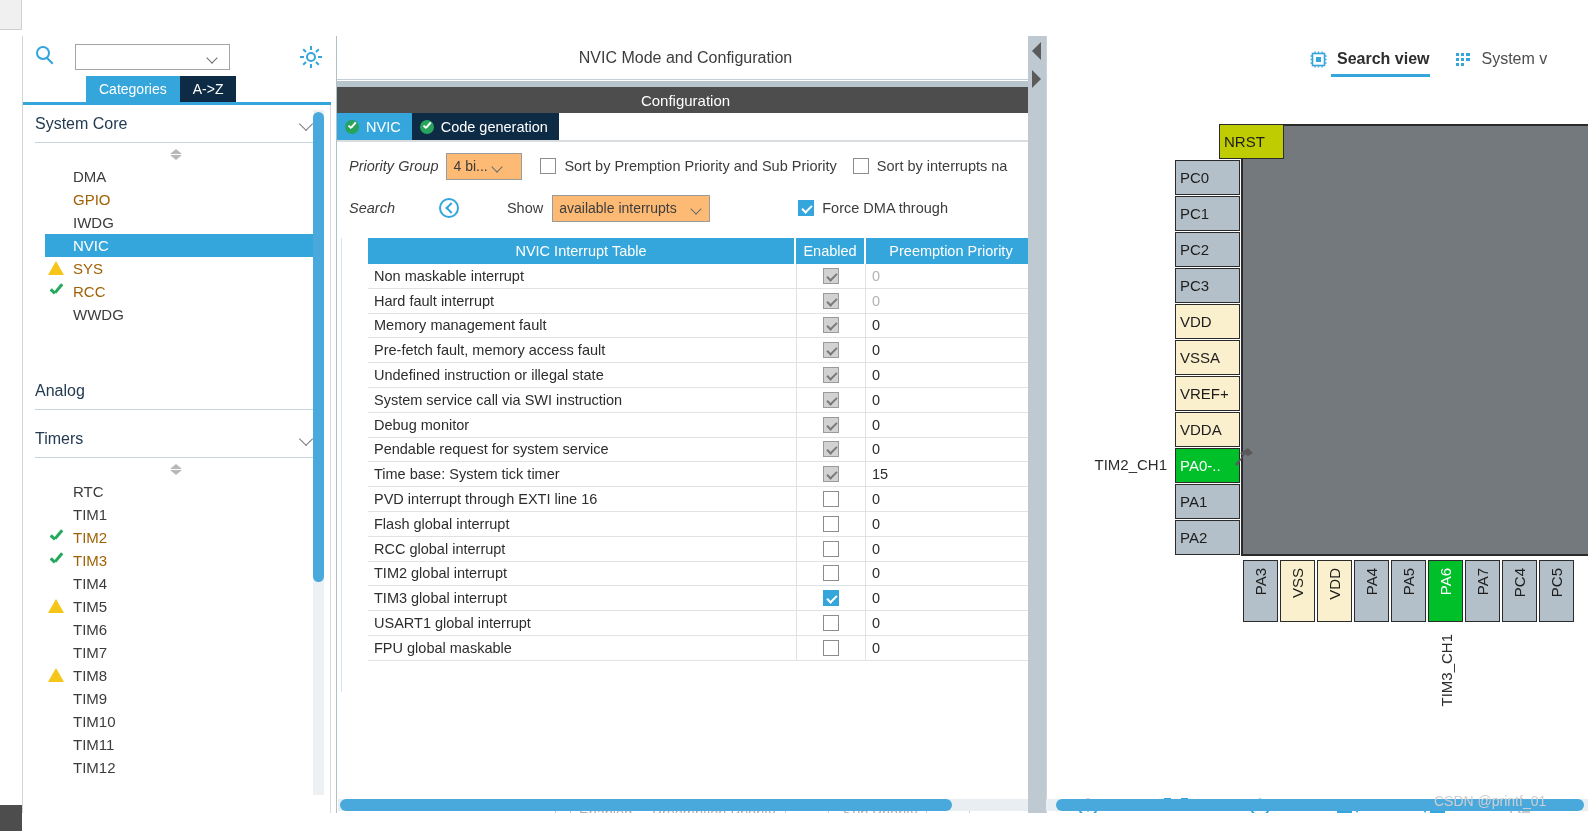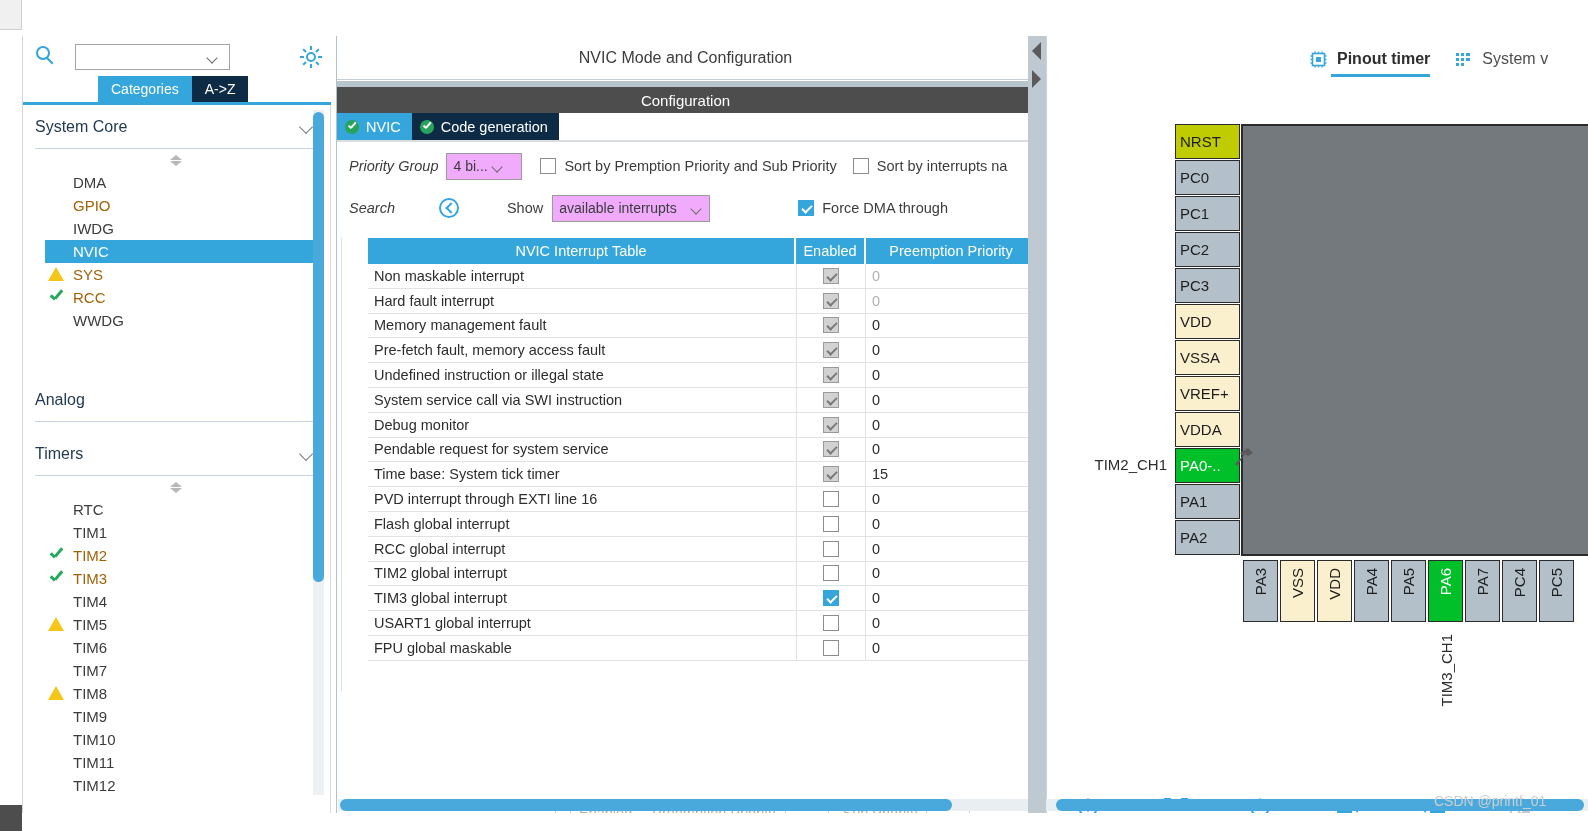--- a/index.html
+++ b/index.html
@@ -83,21 +83,21 @@
   .sb-combo .cchev::before {
     content:""; position:absolute; left:0; top:0; width:7px; height:7px;
     border-left: 1.6px solid #6b6b6b; border-bottom: 1.6px solid #6b6b6b;
     transform: rotate(-45deg);
   }
   .gear {
     position:absolute; left: 298px; top: 44px; width: 26px; height: 26px;
   }
   .gear svg { display:block; }
   .sb-tabs {
-    position: absolute; left: 28px; top: 40px; height: 26px;
+    position: absolute; left: 16px; top: 40px; height: 26px;
     display: flex;
     padding-left: 47px;
   }
   .sb-tab {
     height: 26px; padding: 0 13px;
     display:flex; align-items:center;
     font-size: 14px; color: #ffffff;
   }
   .sb-tab.cat { background: #34a6dc; }
   .sb-tab.az  { background: #0d2b45; }
@@ -114,21 +114,21 @@
     position:absolute; left: 313px; top: 110px; width: 11px; height: 685px;
     background: #eef1f3;
   }
   .sb-scrollThumb {
     position:absolute; left: 313px; top: 112px; width: 11px; height: 470px;
     background: #49a9dc; border-radius: 6px;
   }
   .sb-group {
     position: relative; margin: 0 12px;
     border-bottom: 1px solid #c9d4e2;
-    height: 44px;
+    height: 38px;
     display:flex; align-items:center; justify-content: space-between;
   }
   .sb-group .gname { font-size: 16px; color:#223a52; }
   .sb-group .gchev {
     width: 14px; height: 10px; position: relative; margin-right: 4px;
   }
   .sb-group .gchev::before {
     content:""; position:absolute; left:1px; top:0;
     width: 9px; height: 9px;
     border-left: 1.6px solid #7b7b7b; border-bottom: 1.6px solid #7b7b7b;
@@ -228,21 +228,21 @@
   .row-opts {
     position:absolute; left: 0; top: 110px; width: 697px; height: 40px;
     display:flex; align-items:center; font-size: 14.5px; color:#3c3c3c;
   }
   .row-opts2 {
     position:absolute; left: 0; top: 152px; width: 697px; height: 40px;
     display:flex; align-items:center; font-size: 14.5px; color:#3c3c3c;
   }
   .lbl-pg { margin-left: 12px; font-style: italic; }
   .sel-box {
-    height: 27px; border: 1px solid #9b9b9b; background:#f0abfc;
+    height: 27px; border: 1px solid #9b9b9b; background:#fdba74;
     display:flex; align-items:center; padding: 0 6px; gap: 5px;
     font-size: 14px; color:#3c3c3c; position:relative;
   }
   .sel-box .dchev {
     width: 11px; height: 7px; position:relative; flex: 0 0 11px;
   }
   .sel-box .dchev::before{
     content:""; position:absolute; left:0; top:0; width:7px;height:7px;
     border-left:1.6px solid #6b6b6b; border-bottom:1.6px solid #6b6b6b;
     transform: rotate(-45deg);
@@ -792,21 +792,21 @@
       <div class="vtab active">
         <span class="chip-ico">
           <svg width="19" height="19" viewBox="0 0 19 19">
             <rect x="3.5" y="3.5" width="12" height="12" fill="none" stroke="#35a6dc" stroke-width="1.6"></rect>
             <rect x="7" y="7" width="5" height="5" fill="#35a6dc"></rect>
             <g stroke="#35a6dc" stroke-width="1.3">
               <path d="M6 1.5v2M9.5 1.5v2M13 1.5v2M6 15.5v2M9.5 15.5v2M13 15.5v2M1.5 6h2M1.5 9.5h2M1.5 13h2M15.5 6h2M15.5 9.5h2M15.5 13h2"></path>
             </g>
           </svg>
         </span>
-        <span>Pinout timer</span>
+        <span>Search view</span>
       </div>
       <div class="vtab inactive">
         <span class="sys-ico">
           <svg width="19" height="19" viewBox="0 0 19 19">
             <g fill="#35a6dc">
               <rect x="2" y="3" width="3" height="3"></rect>
                 <rect x="2" y="8" width="3" height="3"></rect>
                 <rect x="2" y="13" width="3" height="3"></rect>
               <rect x="7" y="3" width="3" height="3"></rect>
                 <rect x="7" y="8" width="3" height="3"></rect>
@@ -816,21 +816,21 @@
             </g>
           </svg>
         </span>
         <span>System v</span>
       </div>
     </div>
 
     <div class="chipstage">
       <div class="chipbody"></div>
       <div id="left-pins">
-          <div class="pin left rst" style="top: 42px;">
+          <div class="pin left rst" style="top: 42px; margin-left: 44px;">
             <span>NRST</span>
           </div>
           <div class="pin left " style="top: 78px;">
             <span>PC0</span>
           </div>
           <div class="pin left " style="top: 114px;">
             <span>PC1</span>
           </div>
           <div class="pin left " style="top: 150px;">
             <span>PC2</span>

